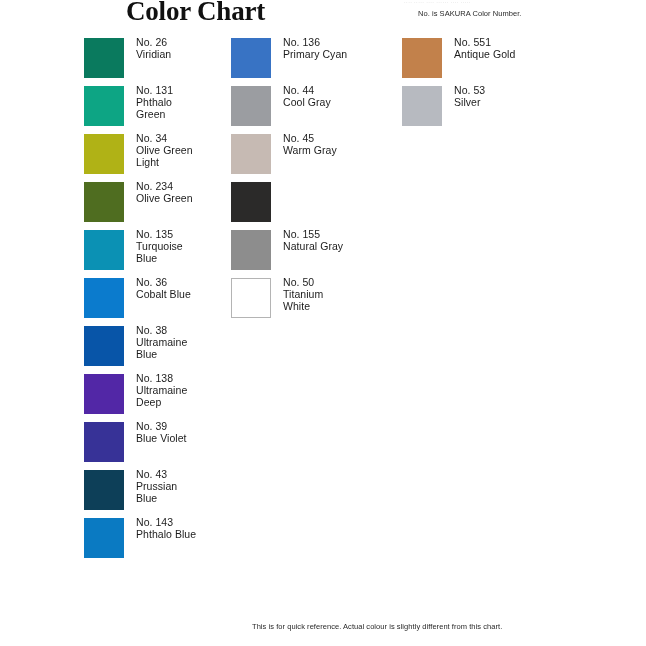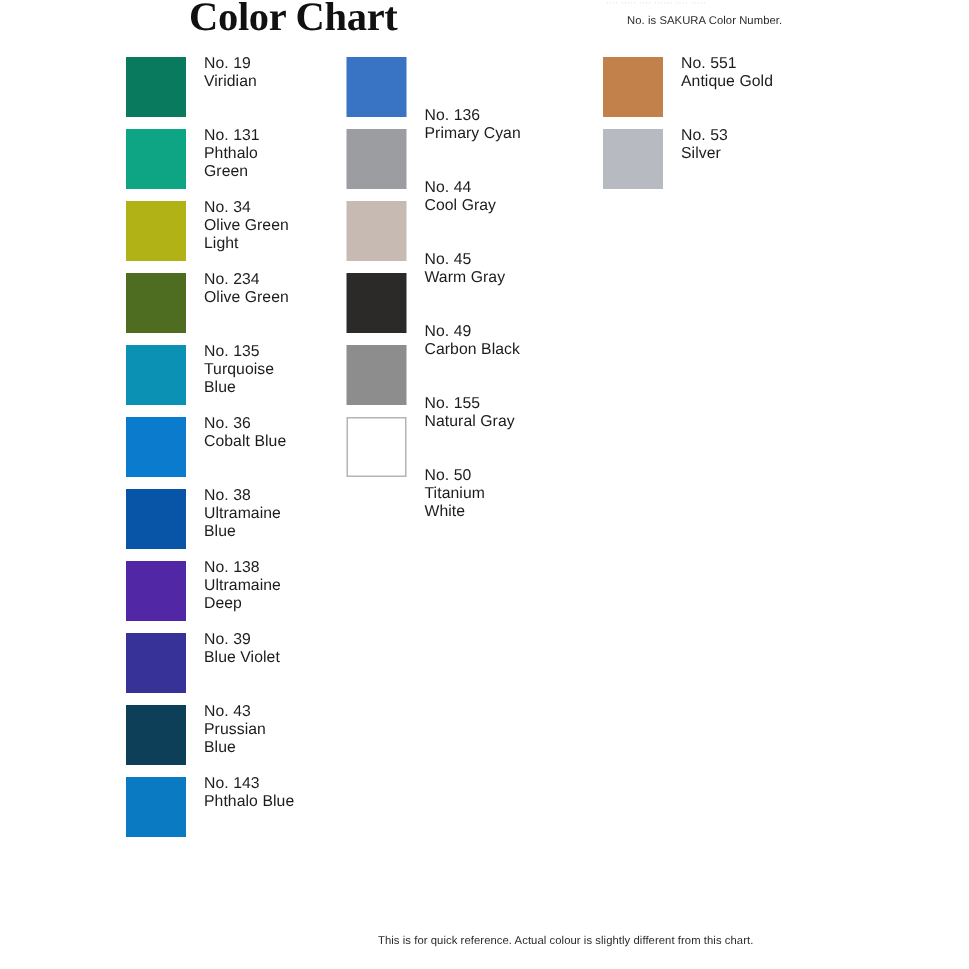--- a/index.html
+++ b/index.html
@@ -100,21 +100,21 @@
   .swatch-text {
     position: absolute;
     left: 52px;
     top: -2px;
     width: 112px;
     font-size: 10.5px;
     line-height: 12.2px;
     color: #1c1c1c;
     letter-spacing: 0.05px;
   }
-  .swatch-column.col-1 .swatch-text { width: 120px; margin-top: 35px; }
+  .swatch-column.col-1 .swatch-text { width: 120px; }
   .swatch-column.col-2 .swatch-text { width: 128px; }
 
   .swatch-number {
     display: block;
     white-space: nowrap;
   }
   .swatch-name {
     display: block;
     white-space: pre-line;
   }
@@ -140,21 +140,21 @@
 
   <div class="chart-title">Color Chart</div>
 
   <div class="sakura-note">No. is SAKURA Color Number.</div>
 
   <div class="columns">
     <div class="swatch-column col-0">
         <div class="swatch-row">
           <div class="swatch-chip" style="background: rgb(10, 122, 94);"></div>
           <div class="swatch-text">
-            <span class="swatch-number">No. 19</span>
+            <span class="swatch-number">No. 26</span>
             <span class="swatch-name">Viridian</span>
           </div>
         </div>
         <div class="swatch-row">
           <div class="swatch-chip" style="background: rgb(13, 165, 132);"></div>
           <div class="swatch-text">
             <span class="swatch-number">No. 131</span>
             <span class="swatch-name">Phthalo
 Green</span>
           </div>
@@ -245,24 +245,20 @@
         </div>
         <div class="swatch-row">
           <div class="swatch-chip" style="background: rgb(198, 186, 179);"></div>
           <div class="swatch-text">
             <span class="swatch-number">No. 45</span>
             <span class="swatch-name">Warm Gray</span>
           </div>
         </div>
         <div class="swatch-row">
           <div class="swatch-chip" style="background: rgb(43, 42, 41);"></div>
-          <div class="swatch-text">
-            <span class="swatch-number">No. 49</span>
-            <span class="swatch-name">Carbon Black</span>
-          </div>
         </div>
         <div class="swatch-row">
           <div class="swatch-chip" style="background: rgb(141, 141, 141);"></div>
           <div class="swatch-text">
             <span class="swatch-number">No. 155</span>
             <span class="swatch-name">Natural Gray</span>
           </div>
         </div>
         <div class="swatch-row">
           <div class="swatch-chip outlined" style="background: rgb(255, 255, 255);"></div>

